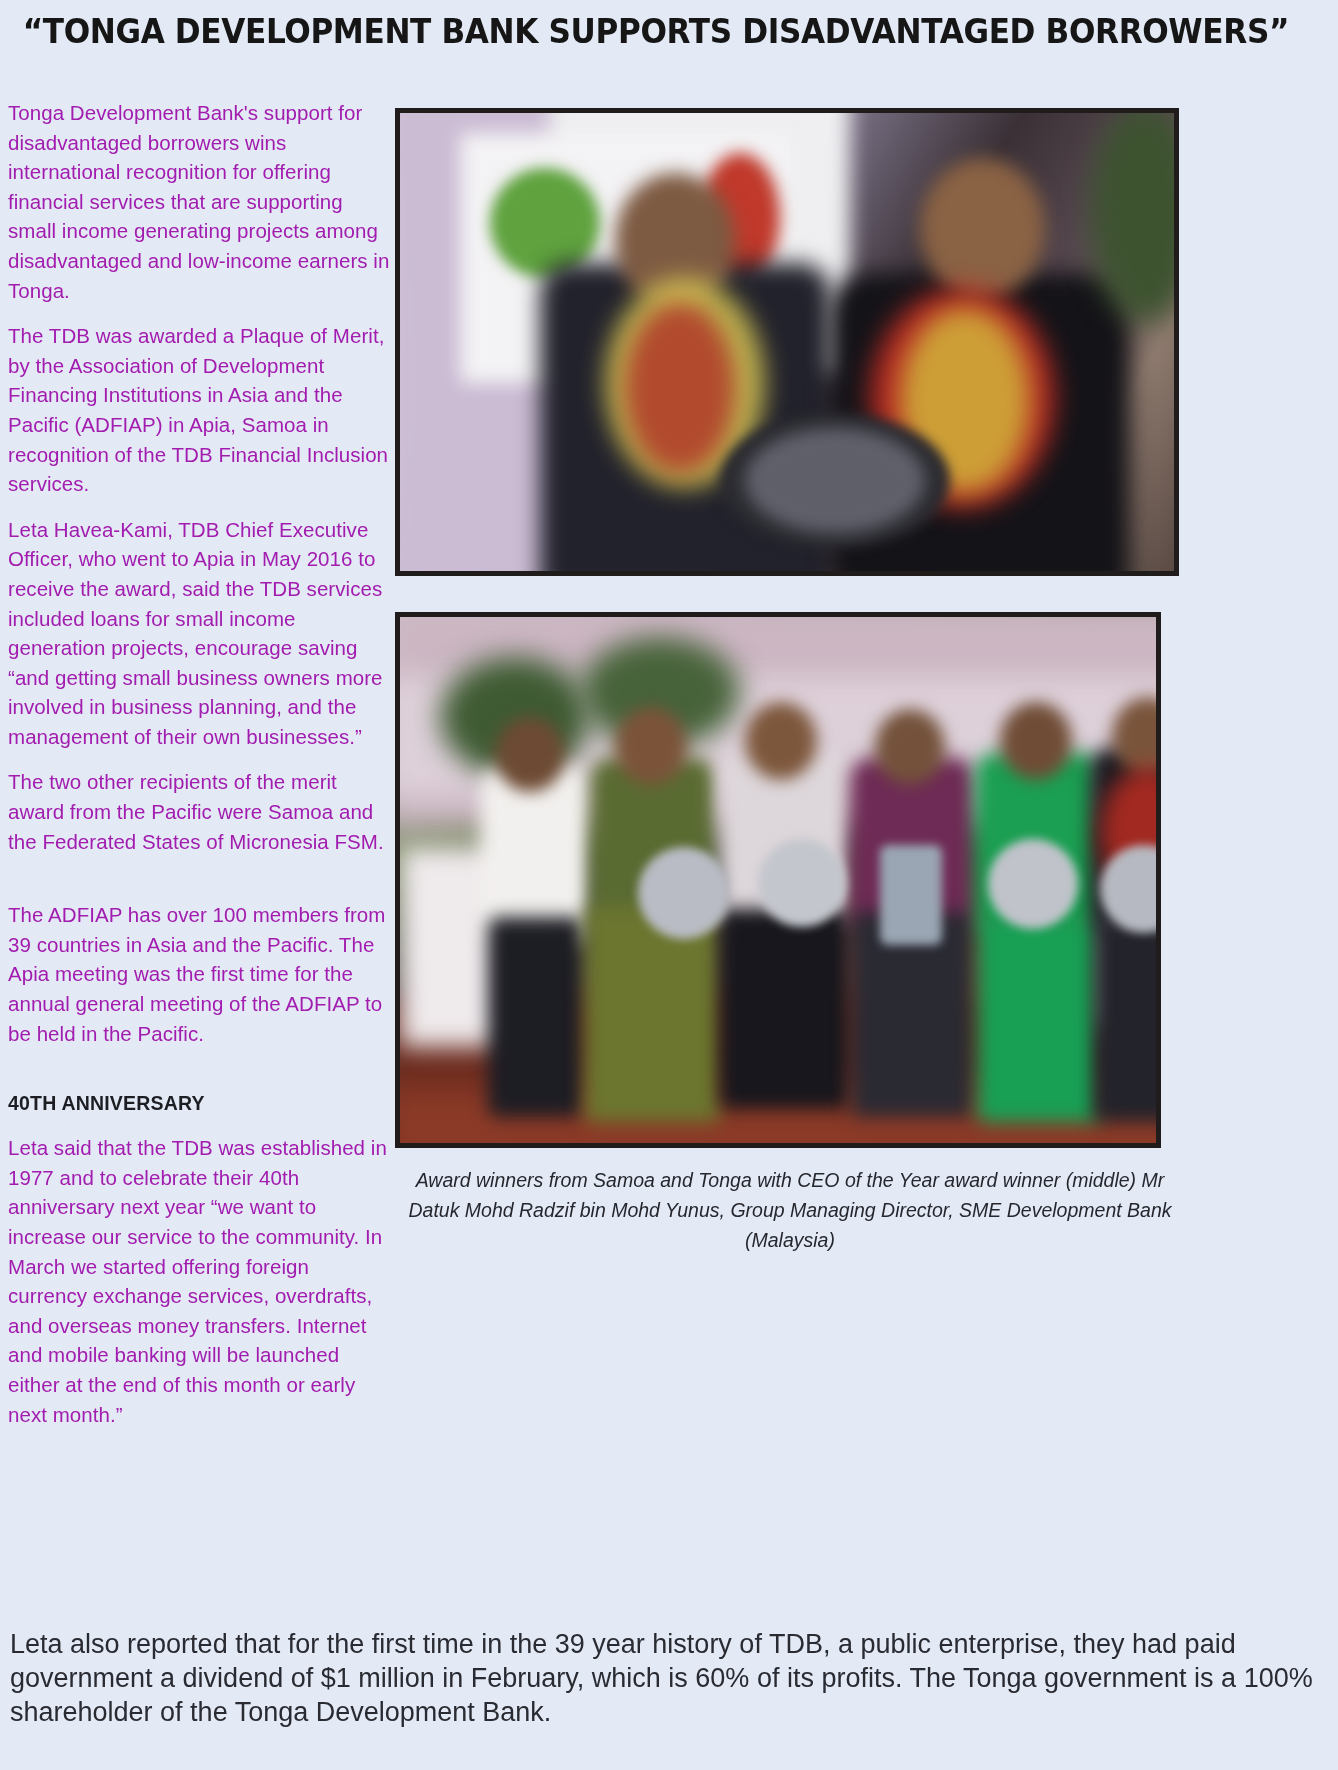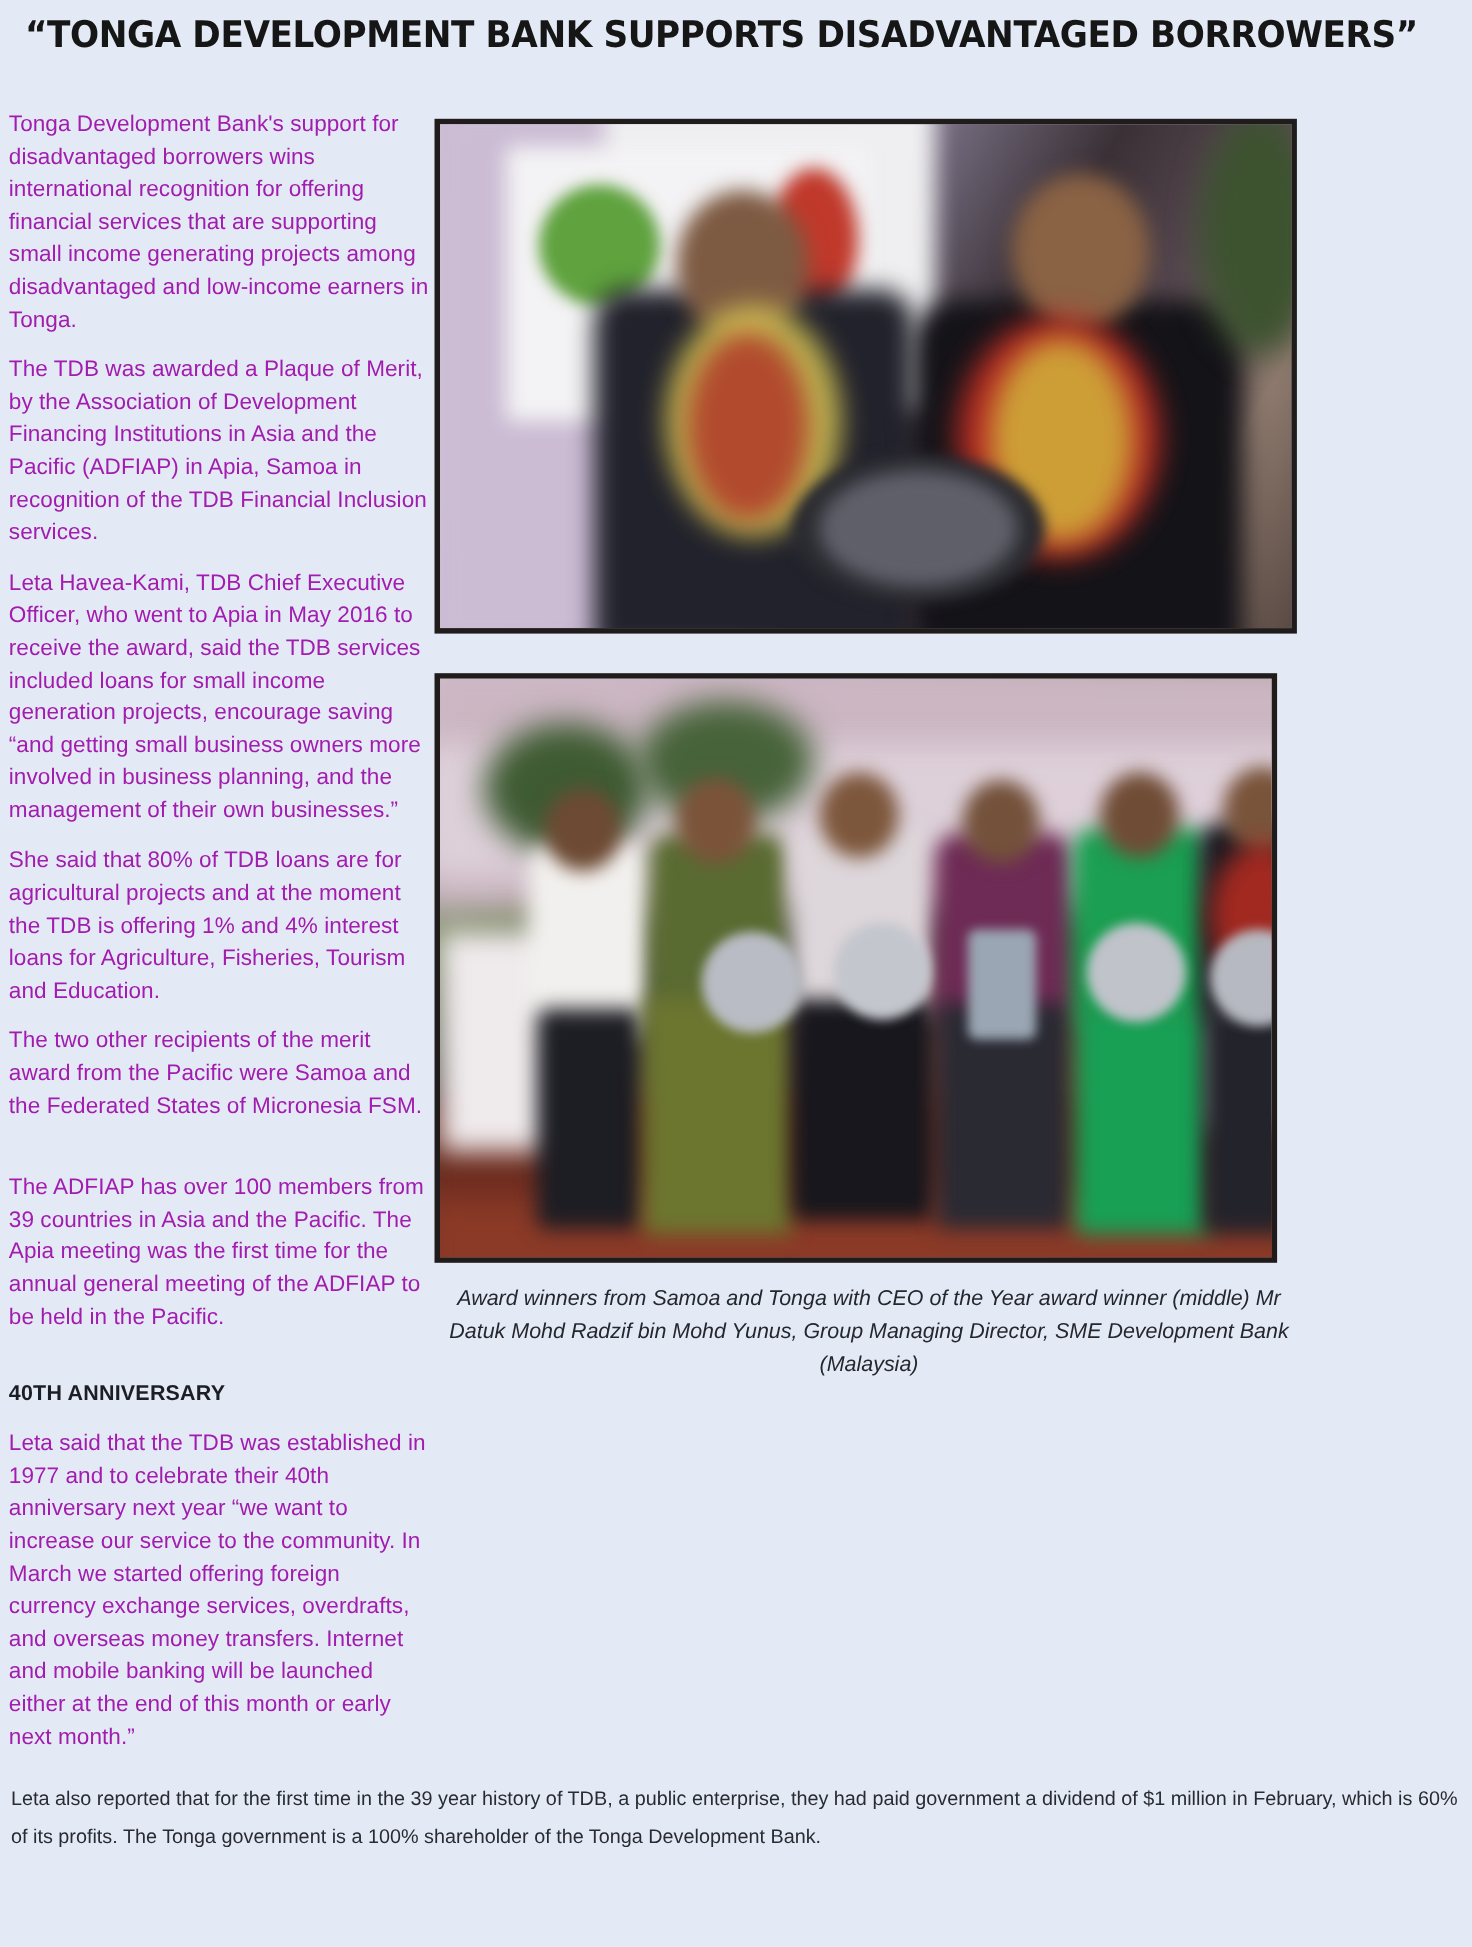--- a/index.html
+++ b/index.html
@@ -98,37 +98,36 @@
   }
   #caption-one { width: 760px; margin-left: 10px; }
   #caption-two { width: 790px; margin-left: 0px; }
 
   
   .footer-para {
     position: absolute;
     left: 10px;
     top: 1600px;
     width: 1318px;
-    font-size: 18px;
+    font-size: 27px;
     line-height: 34px;
     color: #2a2b32;
   }
 </style>
 </head>
 <body>
 
 <div class="headline-bar">
   <div class="headline">“TONGA DEVELOPMENT BANK SUPPORTS DISADVANTAGED BORROWERS”</div>
 </div>
 
 <div class="left-col">
   <p class="para">Tonga Development Bank's support for disadvantaged borrowers wins international recognition for offering financial services that are supporting small income generating projects among disadvantaged and low-income earners in Tonga.</p>
   <p class="para">The TDB was awarded a Plaque of Merit, by the Association of Development Financing Institutions in Asia and the Pacific (ADFIAP) in Apia, Samoa in recognition of the TDB Financial Inclusion services.</p>
   <p class="para">Leta Havea-Kami, TDB Chief Executive Officer, who went to Apia in May 2016 to receive the award, said the TDB services included loans for small income generation projects, encourage saving “and getting small business owners more involved in business planning, and the management of their own businesses.”</p>
-  <p class="para">She said that 80% of TDB loans are for agricultural projects and at the moment the TDB is offering 1% and 4% interest loans for Agriculture, Fisheries, Tourism and Education.</p>
   <p class="para spaced-after">The two other recipients of the merit award from the Pacific were Samoa and the Federated States of Micronesia FSM.</p>
   <p class="para spaced-after">The ADFIAP has over 100 members from 39 countries in Asia and the Pacific. The Apia meeting was the first time for the annual general meeting of the ADFIAP to be held in the Pacific.</p>
   <h2 class="subhead">40TH ANNIVERSARY</h2>
   <p class="para">Leta said that the TDB was established in 1977 and to celebrate their 40th anniversary next year “we want to increase our service to the community. In March we started offering foreign currency exchange services, overdrafts, and overseas money transfers. Internet and mobile banking will be launched either at the end of this month or early next month.”</p>
 </div>
 
 <div class="right-col">
 
   <figure style="margin:0;">
     <div class="photo" id="photo-one" aria-label="Leta Havea-Kami receiving a plaque award on stage from Mr Arjun Fernando at the ADFIAP annual meeting in Samoa">

